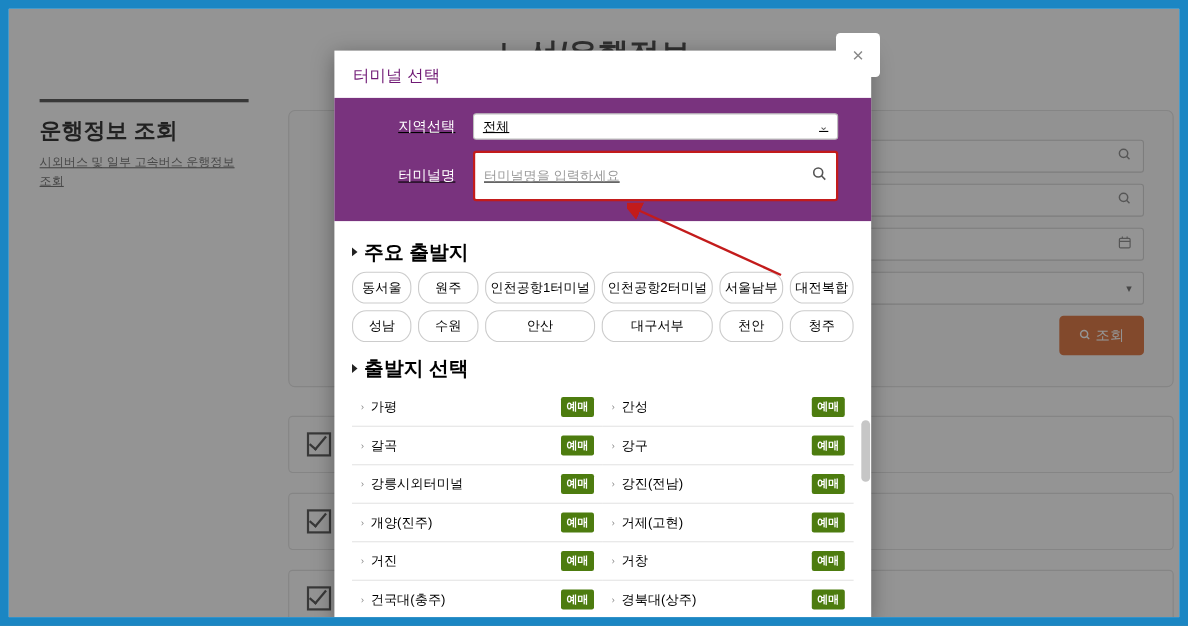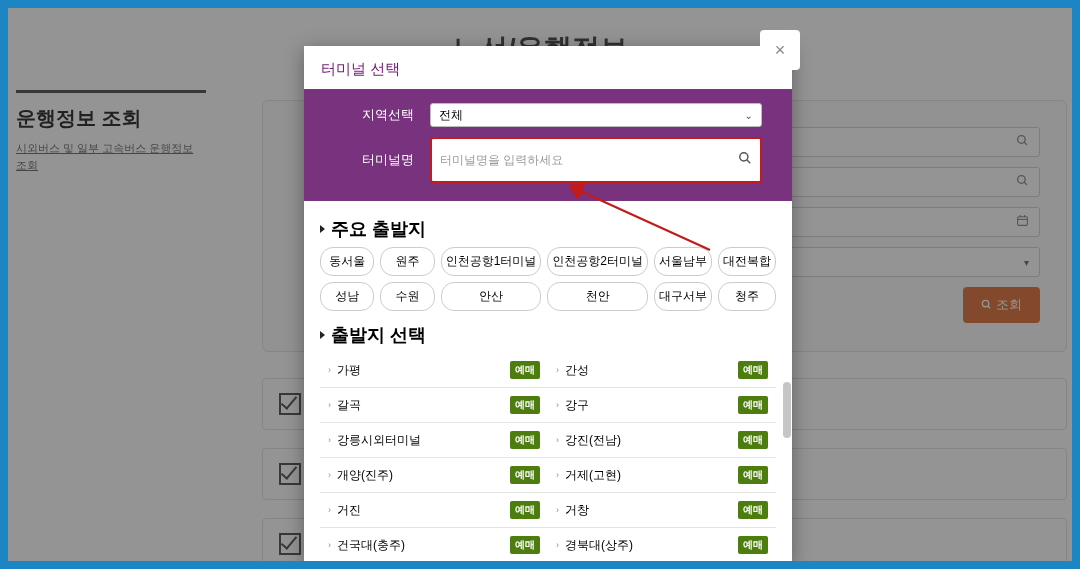--- a/index.html
+++ b/index.html
@@ -21,21 +21,21 @@
 }
 .page-title {
   text-align: center;
   font-size: 28px;
   font-weight: 700;
   padding: 22px 0 14px;
   color: #222;
 }
 .left-col {
   position: absolute;
-  left: 8px;
+  left: 28px;
   top: 82px;
   width: 190px;
 }
 .left-divider {
   border-top: 3px solid #333;
   margin-bottom: 12px;
 }
 .left-title {
   font-size: 20px;
   font-weight: 700;
@@ -179,20 +179,21 @@
   color: #701a75;
 }
 .modal-purple {
   background: #79337e;
   padding: 14px 30px 18px;
 }
 .p-row {
   display: flex;
   align-items: center;
   margin-bottom: 10px;
+  text-decoration: underline;
 }
 .p-row:last-child { margin-bottom: 0; }
 .p-label {
   width: 96px;
   color: #fff;
   font-size: 13px;
   text-align: right;
   padding-right: 16px;
 }
 .p-select {
@@ -435,22 +436,22 @@
       <div class="grid4" id="major-grid">
           <div class="pill">동서울</div>
           <div class="pill">원주</div>
           <div class="pill">인천공항1터미널</div>
           <div class="pill">인천공항2터미널</div>
           <div class="pill">서울남부</div>
           <div class="pill">대전복합</div>
           <div class="pill">성남</div>
           <div class="pill">수원</div>
           <div class="pill">안산</div>
+          <div class="pill">대구서부</div>
           <div class="pill">천안</div>
-          <div class="pill">대구서부</div>
           <div class="pill">청주</div>
         </div>
 
       <div class="sec-head">출발지 선택</div>
       <div class="term-list" id="term-list">
           <div class="term-item">
             <span class="term-left">
               <span class="chev">›</span>
               <span>가평</span>
             </span>

